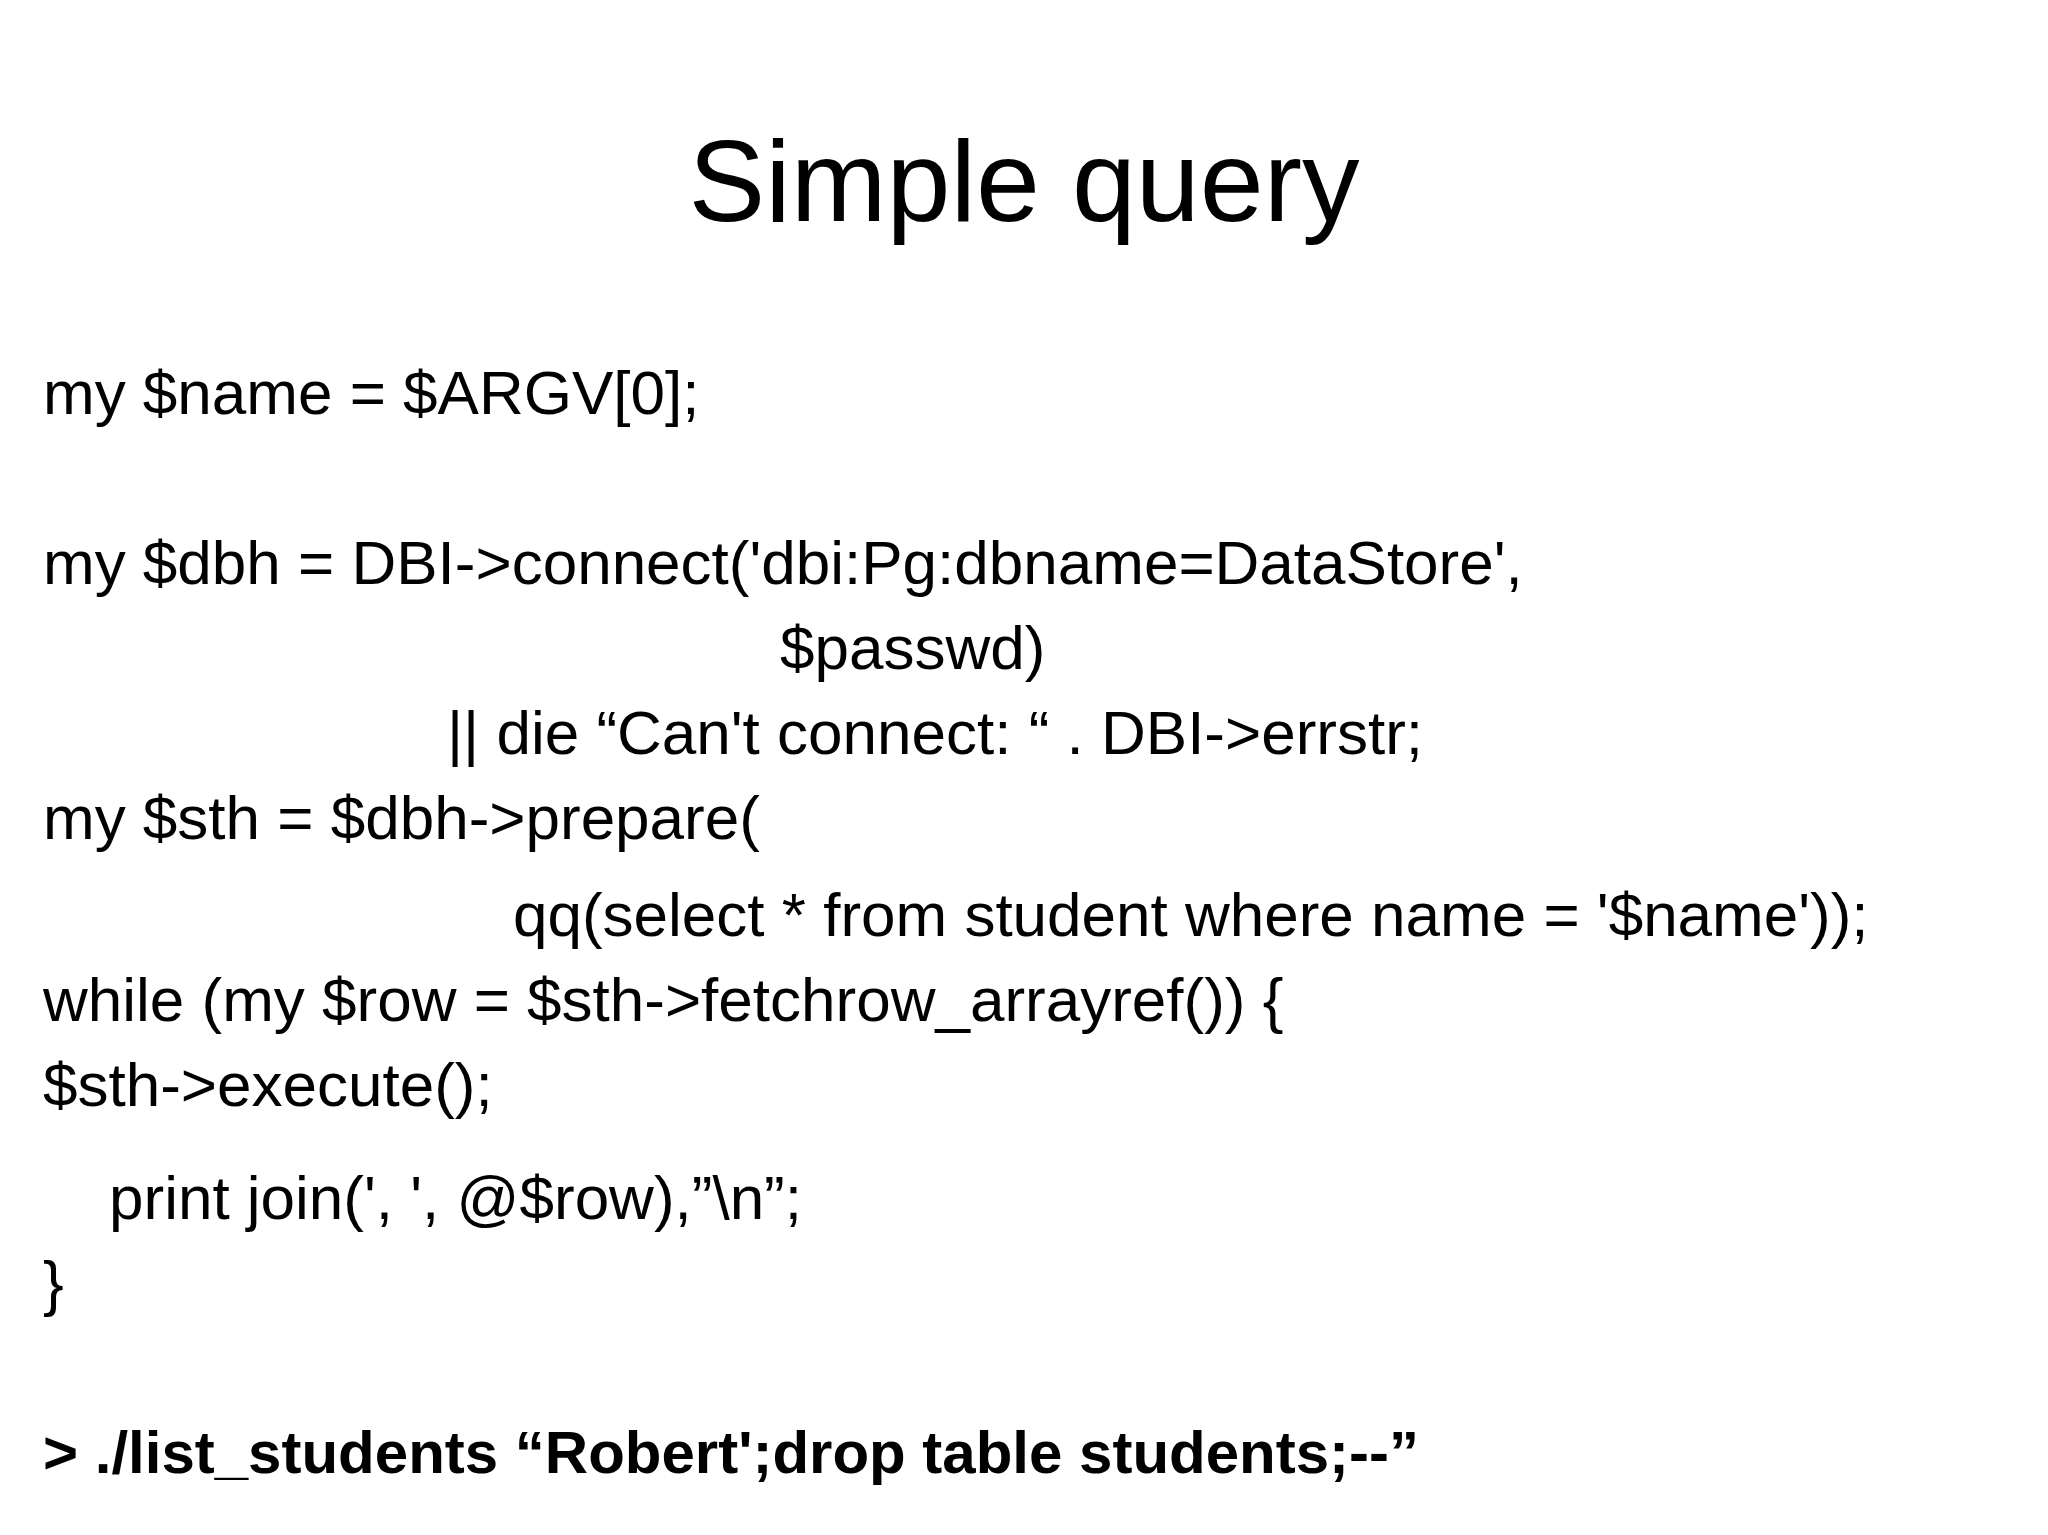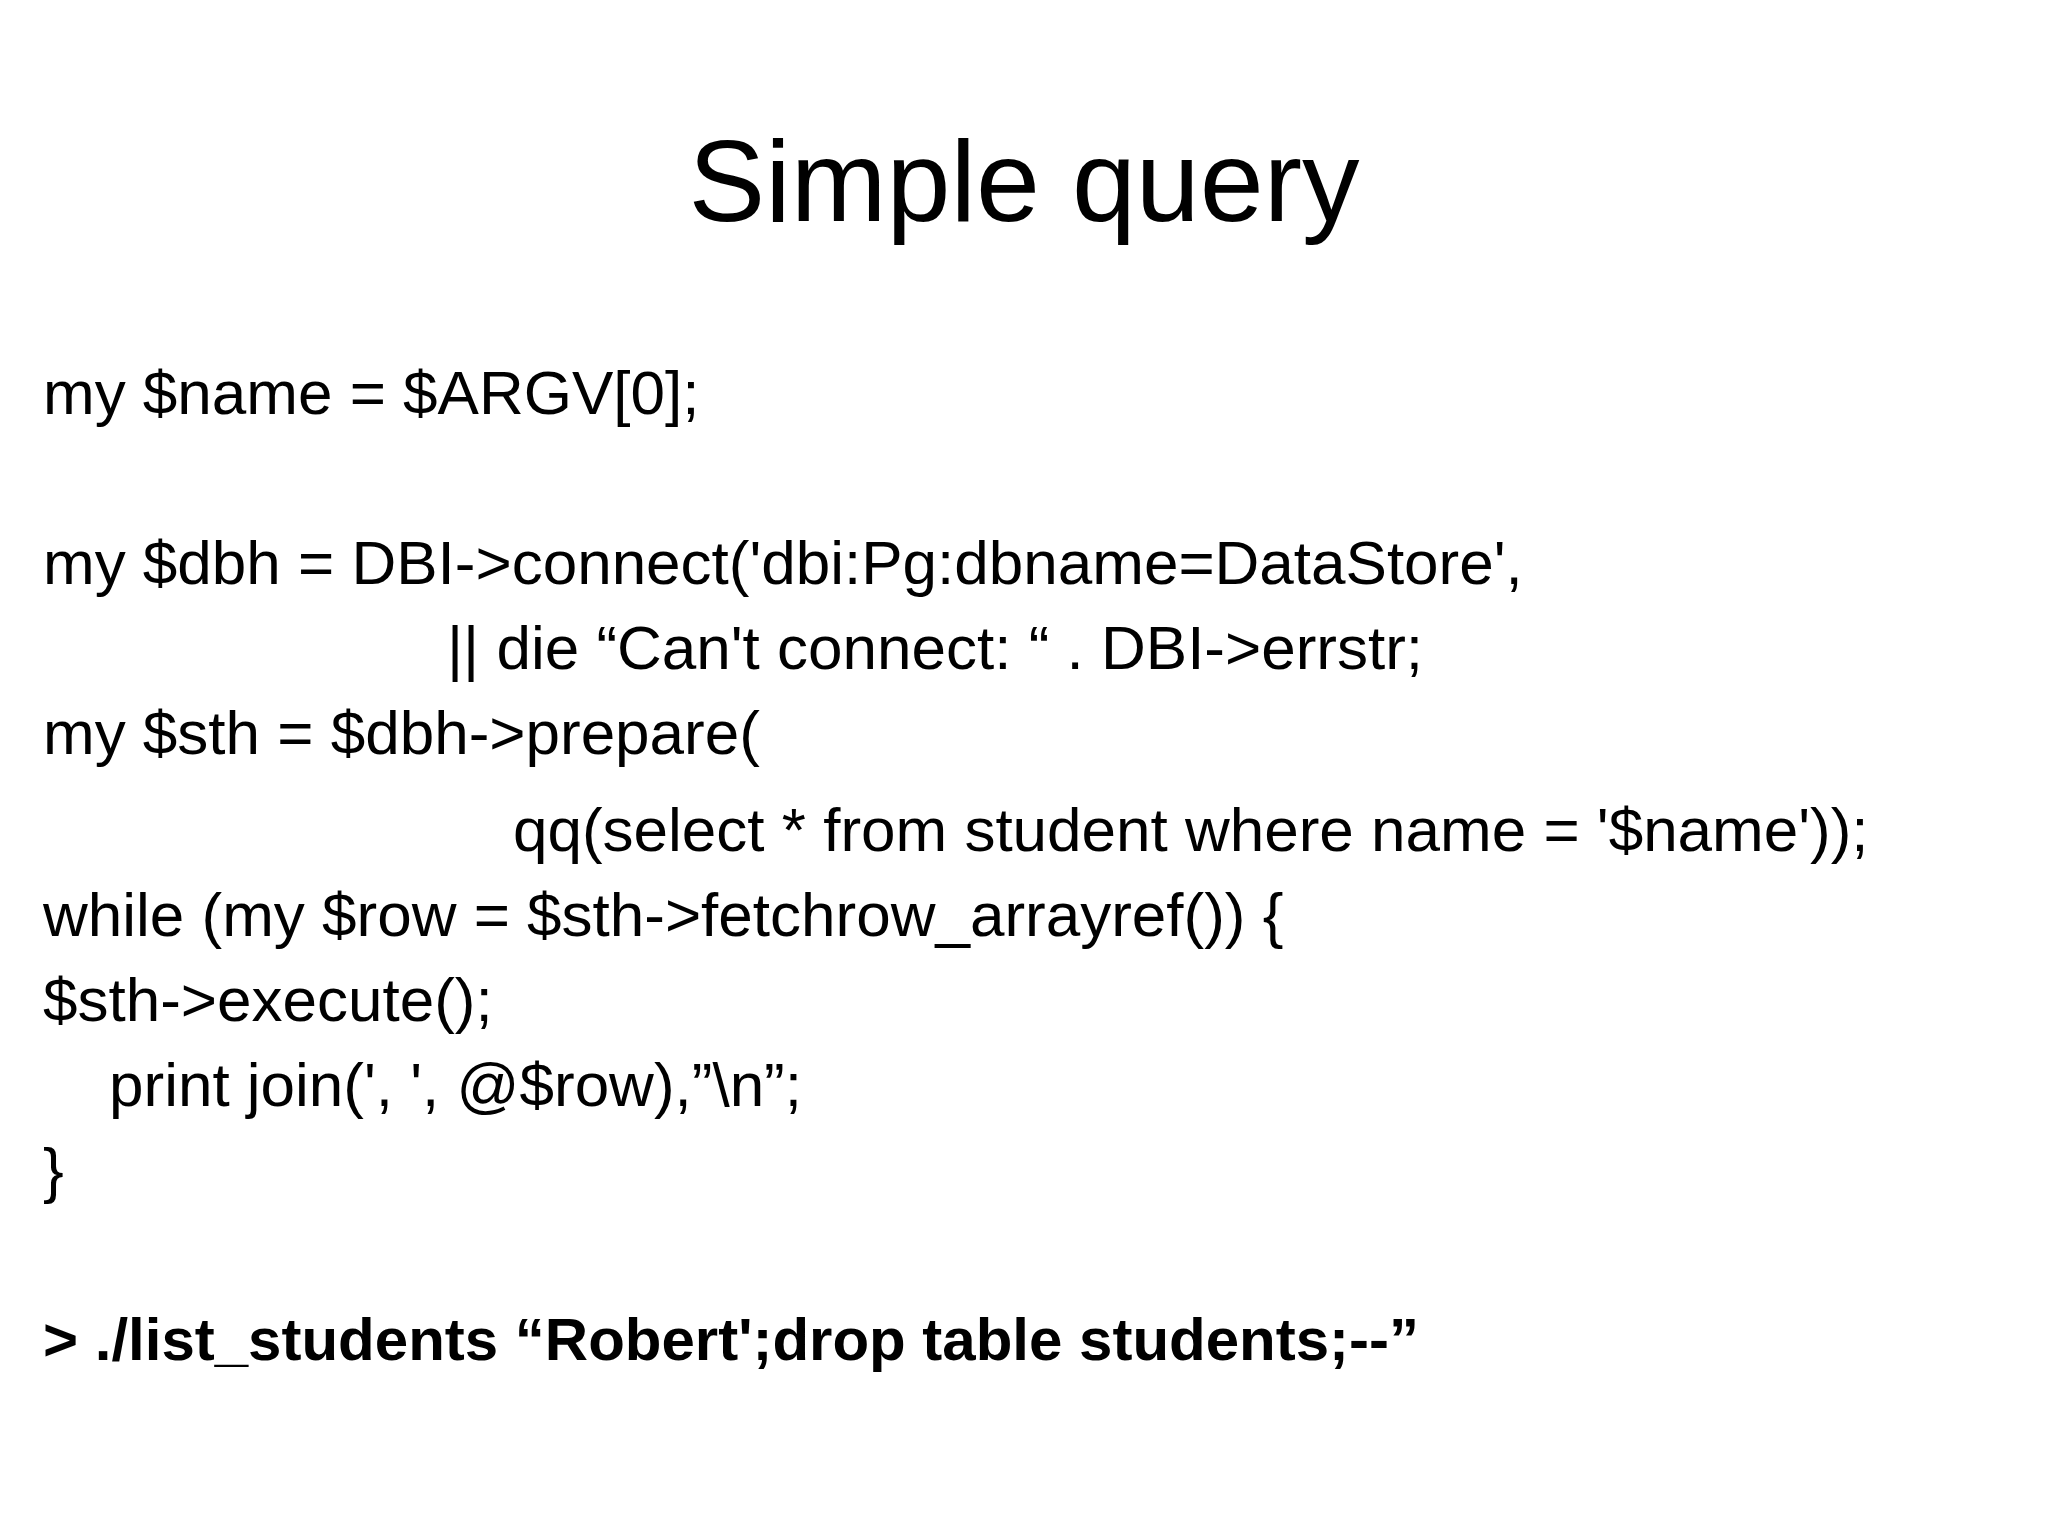--- a/index.html
+++ b/index.html
@@ -48,23 +48,24 @@
 </style>
 </head>
 <body>
 
 <div class="slide">
   <h1 class="title">Simple query</h1>
   <div class="code-block" id="code-block">
       <div class="code-line" style="padding-left: 0px;">my $name = $ARGV[0];</div>
       <div class="code-line" style="padding-left: 0px;"></div>
       <div class="code-line" style="padding-left: 0px;">my $dbh = DBI-&gt;connect('dbi:Pg:dbname=DataStore',</div>
+      <div class="code-line" style="padding-left: 737px;">$passwd)</div>
       <div class="code-line" style="padding-left: 404px;">|| die “Can't connect: “ . DBI-&gt;errstr;</div>
       <div class="code-line" style="padding-left: 0px;">my $sth = $dbh-&gt;prepare(</div>
       <div class="code-line" style="padding-left: 470px; margin-top: 12px;">qq(select * from student where name = '$name'));</div>
       <div class="code-line" style="padding-left: 0px;">while (my $row = $sth-&gt;fetchrow_arrayref()) {</div>
       <div class="code-line" style="padding-left: 0px;">$sth-&gt;execute();</div>
-      <div class="code-line" style="padding-left: 66px;">print join(', ', @$row),”\n”;</div>
+      <div class="code-line" style="padding-left: 66px; margin-top: 28px;">print join(', ', @$row),”\n”;</div>
       <div class="code-line" style="padding-left: 0px;">}</div>
       <div class="code-line" style="padding-left: 0px;"></div>
       <div class="code-line bold" style="padding-left: 0px;">&gt; ./list_students “Robert';drop table students;--”</div>
     </div>
 </div>
 
 </body></html>

